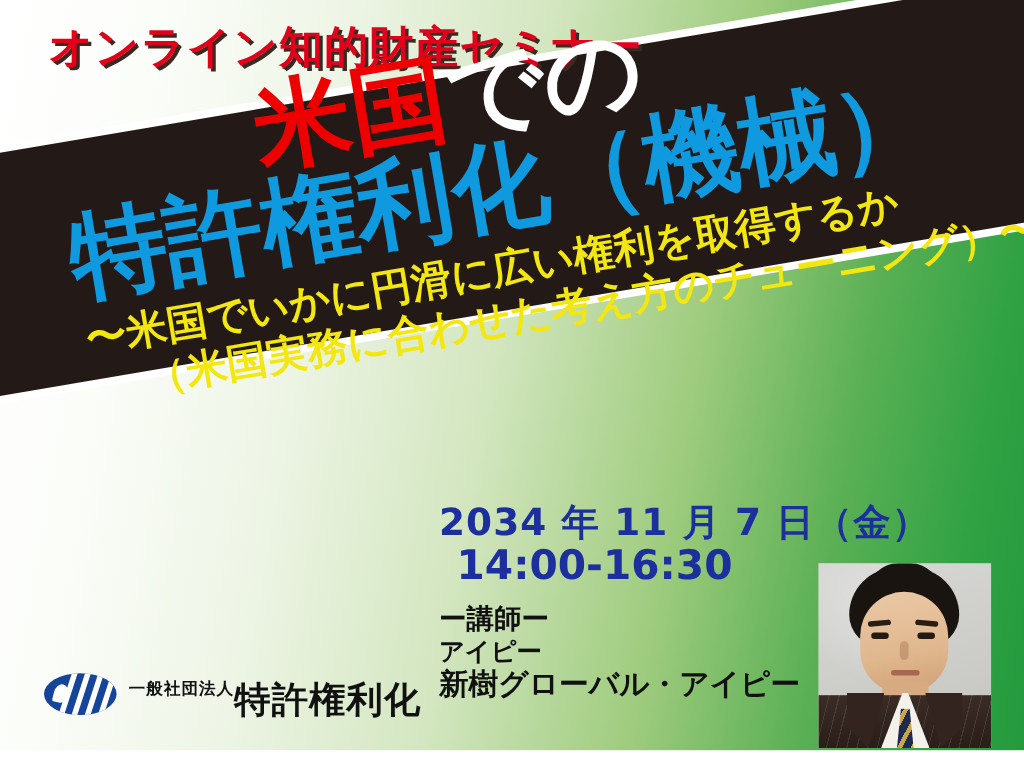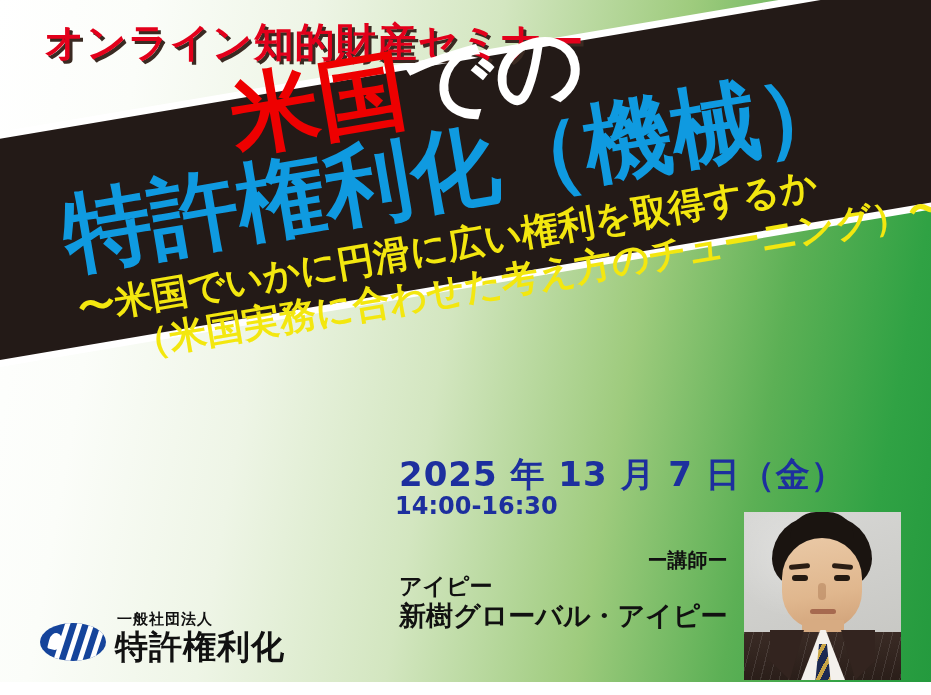--- a/index.html
+++ b/index.html
@@ -60,30 +60,30 @@
     position:absolute;left:140px;top:192px;white-space:nowrap;
     font-size:37px;font-weight:bold;line-height:1;color:#f3e70f;
   }
 
   
   .date-line{
     position:absolute;left:399px;top:452px;white-space:nowrap;
     font-size:34px;font-weight:bold;color:#1d2f9e;letter-spacing:1px;
   }
   .time-line{
-    position:absolute;left:395px;top:492px;white-space:nowrap;
-    font-size:24px;font-weight:bold;color:#1d2f9e;letter-spacing:0px;
+    position:absolute;left:415px;top:492px;white-space:nowrap;
+    font-size:37px;font-weight:bold;color:#1d2f9e;letter-spacing:0px;
   }
 
   
   .speaker{
     position:absolute;left:399px;top:548px;color:#111111;
   }
   .speaker div{white-space:nowrap;font-weight:bold;line-height:1.22;}
-  .sp-label{font-size:20px;text-align:right;}
+  .sp-label{font-size:25px;}
   .sp-firm1{font-size:23px;}
   .sp-firm2{font-size:27px;}
   .sp-name{font-size:23px;}
   .sp-name .big{font-size:29px;letter-spacing:2px;}
   .sp-name .suffix{font-size:16px;}
 
   
   .portrait{
     position:absolute;left:744px;top:512px;width:157px;height:168px;
     background:
@@ -145,21 +145,21 @@
     transform:rotate(18deg);
   }
   .logo-mark .s1{left:19px;}
   .logo-mark .s2{left:31px;}
   .logo-mark .s3{left:43px;}
   .logo-mark .s4{left:55px;}
   .logo-mark .dot{
     position:absolute;left:9px;top:10px;width:13px;height:17px;
     background:#ffffff;border-radius:50% 50% 50% 10%;transform:rotate(14deg);
   }
-  .logo-text{display:flex;flex-direction:column;}
+  .logo-text{display:flex;}
   .logo-sub{
     font-size:15px;font-weight:bold;color:#111;letter-spacing:1px;line-height:1;
     margin-bottom:3px;margin-left:2px;white-space:nowrap;
   }
   .logo-name{
     font-size:33px;font-weight:bold;color:#111;letter-spacing:1px;line-height:1;
     white-space:nowrap;
   }
 </style>
 </head>
@@ -174,21 +174,21 @@
 
   <div class="top-heading">オンライン知的財産セミナー</div>
 
   <div class="title-wrap">
     <div class="title-l1"><span class="red">米国</span><span class="white">での</span></div>
     <div class="title-l2">特許権利化（機械）</div>
     <div class="sub-l1">〜米国でいかに円滑に広い権利を取得するか</div>
     <div class="sub-l2">（米国実務に合わせた考え方のチューニング）〜</div>
   </div>
 
-  <div class="date-line">2025 年 13 月 7 日（金）</div>
+  <div class="date-line">2034 年 11 月 7 日（金）</div>
   <div class="time-line">14:00-16:30</div>
 
   <div class="speaker">
     <div class="sp-label">ー講師ー</div>
     <div class="sp-firm1">アイピー</div>
     <div class="sp-firm2">新樹グローバル・アイピー</div>
   </div>
 
   <div class="portrait">
     <div class="p-hair"></div>

